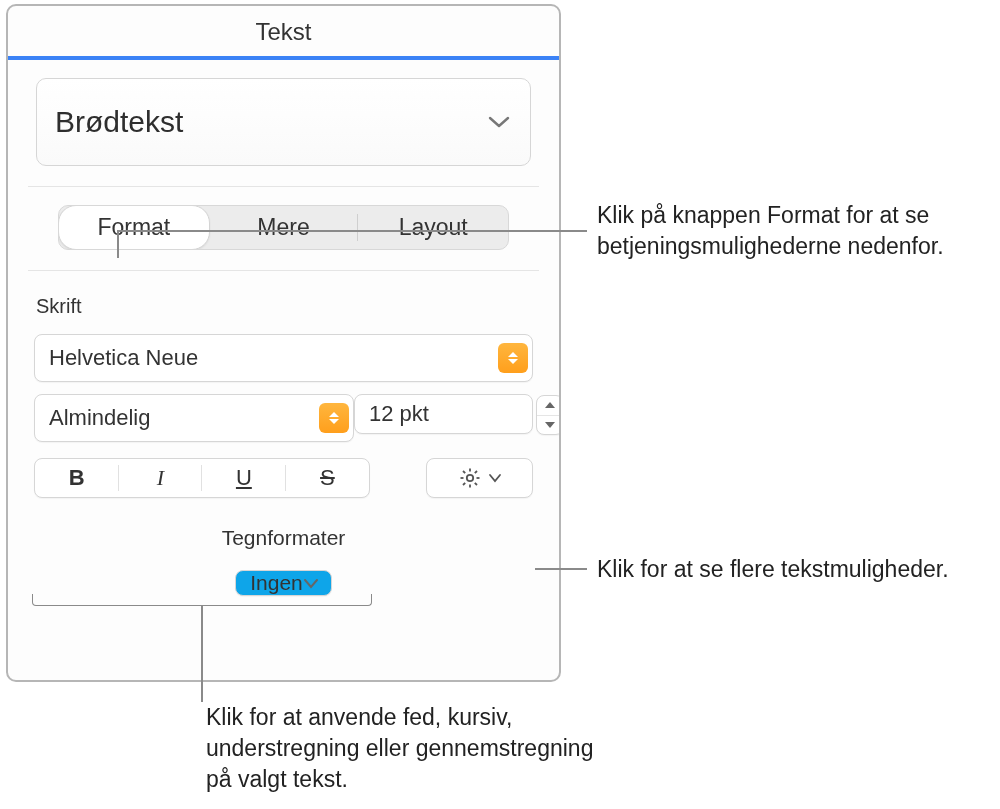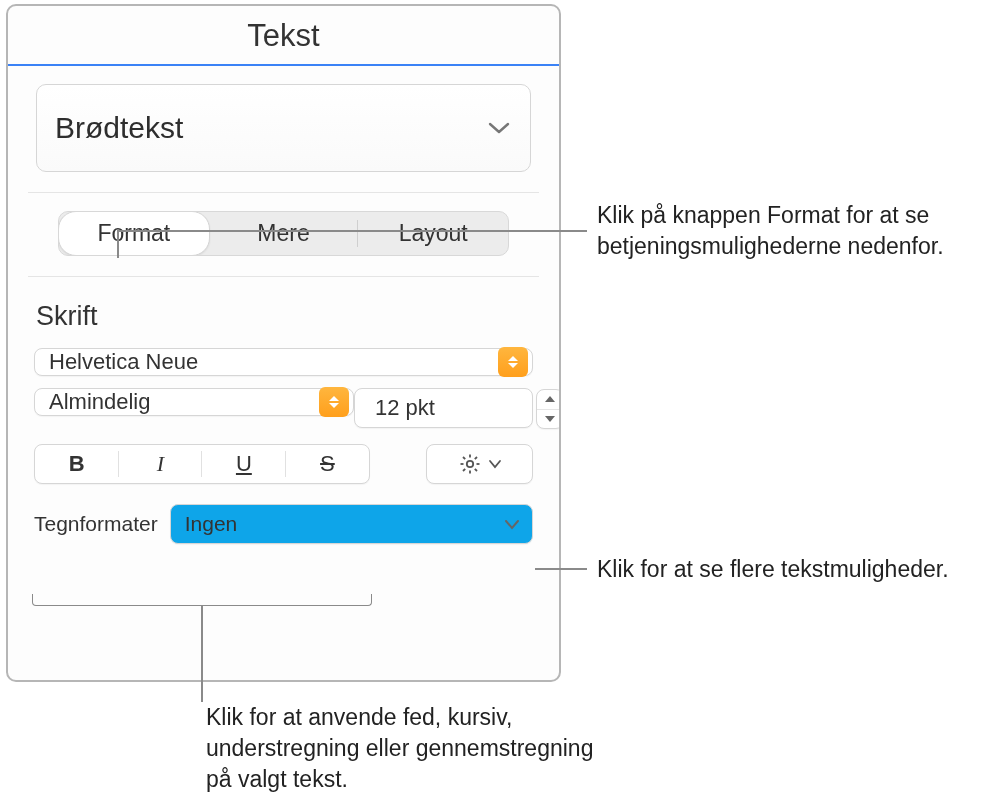--- a/index.html
+++ b/index.html
@@ -20,24 +20,24 @@
       top: 4px;
       width: 555px;
       height: 678px;
       background: #fdfdfd;
       border: 2px solid #b6b6b6;
       border-radius: 10px;
       overflow: hidden;
     }
     .panel-title {
       text-align: center;
-      font-size: 31px;
+      font-size: 24px;
       padding: 12px 15px 10px;
       color: #333;
-      border-bottom: 2px solid #3b82f6;
+      border-bottom: 4px solid #3b82f6;
     }
     .style-select {
       margin: 18px 28px 0;
       border: 1px solid #d6d6d6;
       border-radius: 10px;
       height: 88px;
       display: flex;
       align-items: center;
       justify-content: space-between;
       padding: 0 20px 0 18px;
@@ -85,32 +85,32 @@
     .seg-item.active {
       background: #ffffff;
       border: 1px solid #d4d4d4;
       border-radius: 18px;
       margin: -1px;
       box-shadow: 0 1px 2px rgba(0,0,0,0.07);
     }
     .seg-item.active::after { display: none; }
 
     .section-label {
-      font-size: 27px;
+      font-size: 20px;
       color: #333;
       margin: 24px 0 0 28px;
     }
 
     .font-row {
       margin: 16px 26px 0;
       display: flex;
     }
     .select-box {
       flex: 1;
-      height: 28px;
+      height: 48px;
       border: 1px solid #d6d6d6;
       border-radius: 8px;
       background: #fff;
       display: flex;
       align-items: center;
       justify-content: space-between;
       padding: 0 4px 0 14px;
       font-size: 22px;
       color: #333;
       box-shadow: 0 1px 1px rgba(0,0,0,0.04);
@@ -143,21 +143,21 @@
       flex: 0 0 320px;
     }
     .size-box {
       flex: 1;
       height: 40px;
       border: 1px solid #d6d6d6;
       border-radius: 8px;
       background: #fff;
       display: flex;
       align-items: center;
-      padding-left: 20px;
+      padding-left: 14px;
       font-size: 22px;
       color: #333;
       position: relative;
       box-shadow: 0 1px 1px rgba(0,0,0,0.04);
     }
     .stepper {
       position: absolute;
       right: -32px;
       top: 0;
       width: 28px;
@@ -222,24 +222,25 @@
       border-radius: 8px;
       background:#fff;
       display:flex;
       align-items:center;
       justify-content:center;
       gap:6px;
       box-shadow: 0 1px 1px rgba(0,0,0,0.04);
     }
 
     .row4 {
-      margin: 20px 26px 0;
-      display: flex;
-      align-items: center;
-      gap: 12px;
+      margin: 28px 26px 0;
+      display: flex;
+      align-items: center;
+      gap: 20px;
+      flex-direction: column;
     }
     .charfmt-label {
       font-size: 21px;
       color:#333;
     }
     .charfmt-select {
       flex:1;
       height:40px;
       border:1px solid #d6d6d6;
       border-radius:8px;

